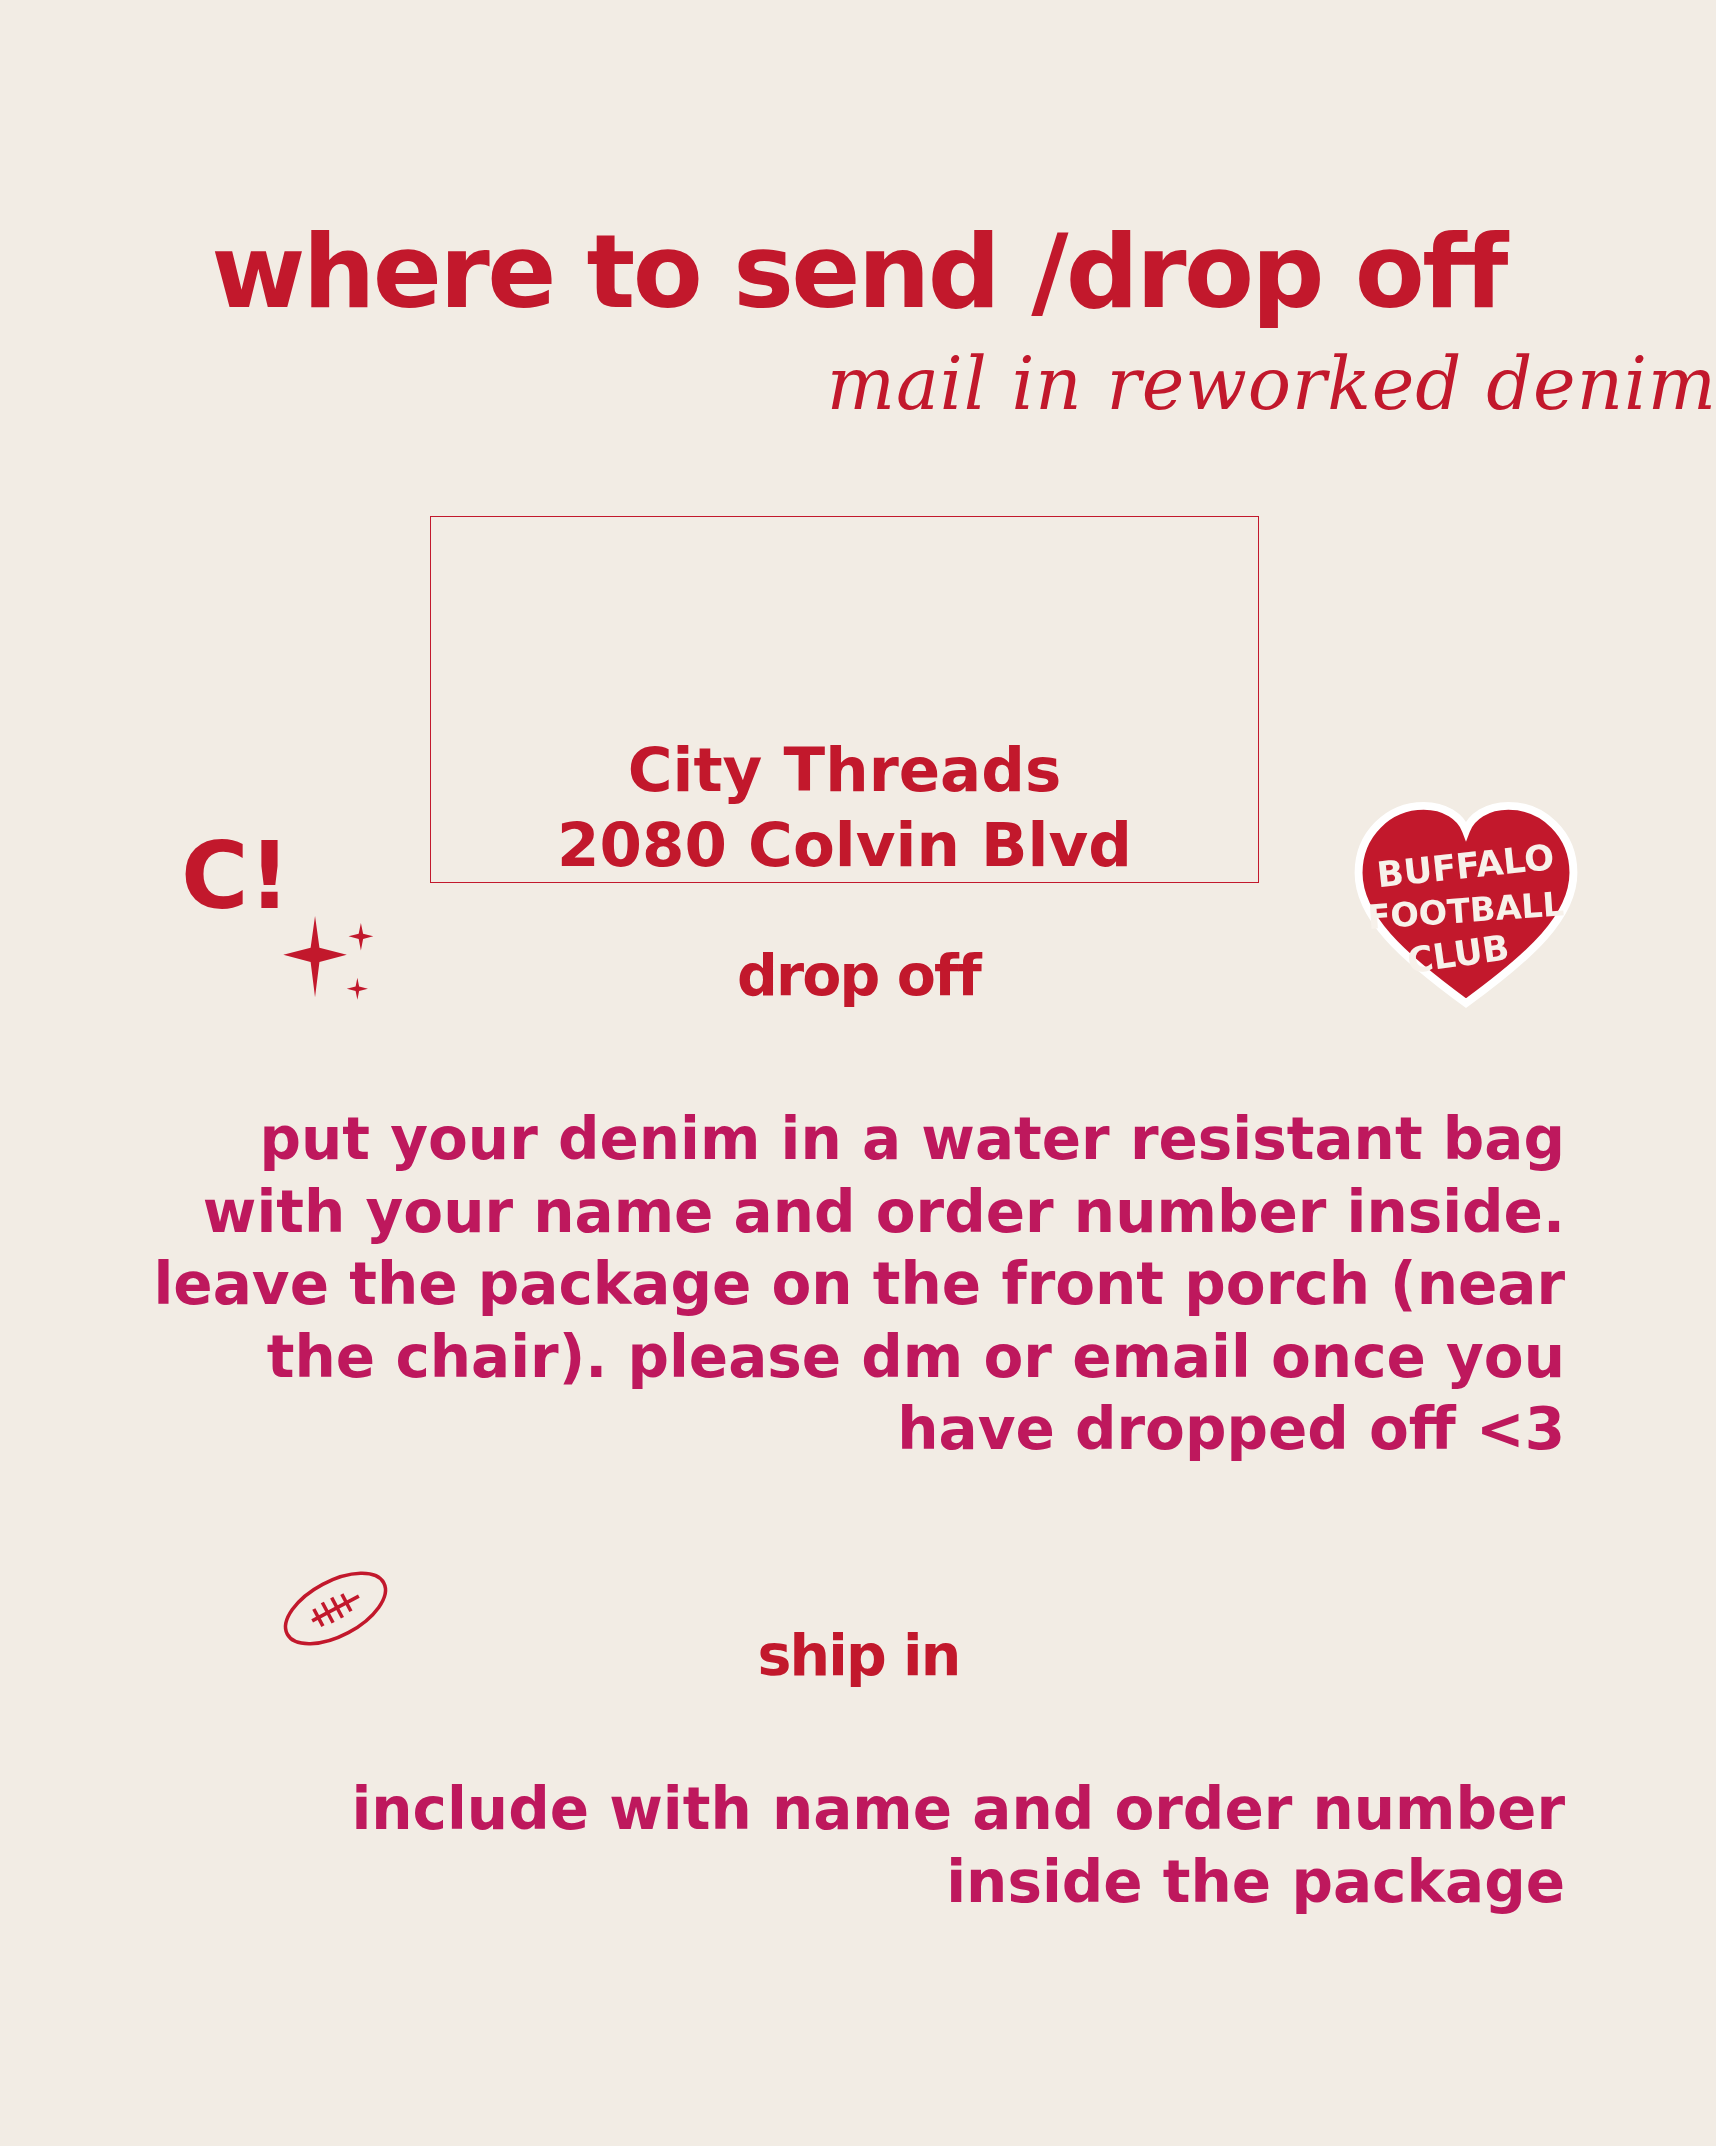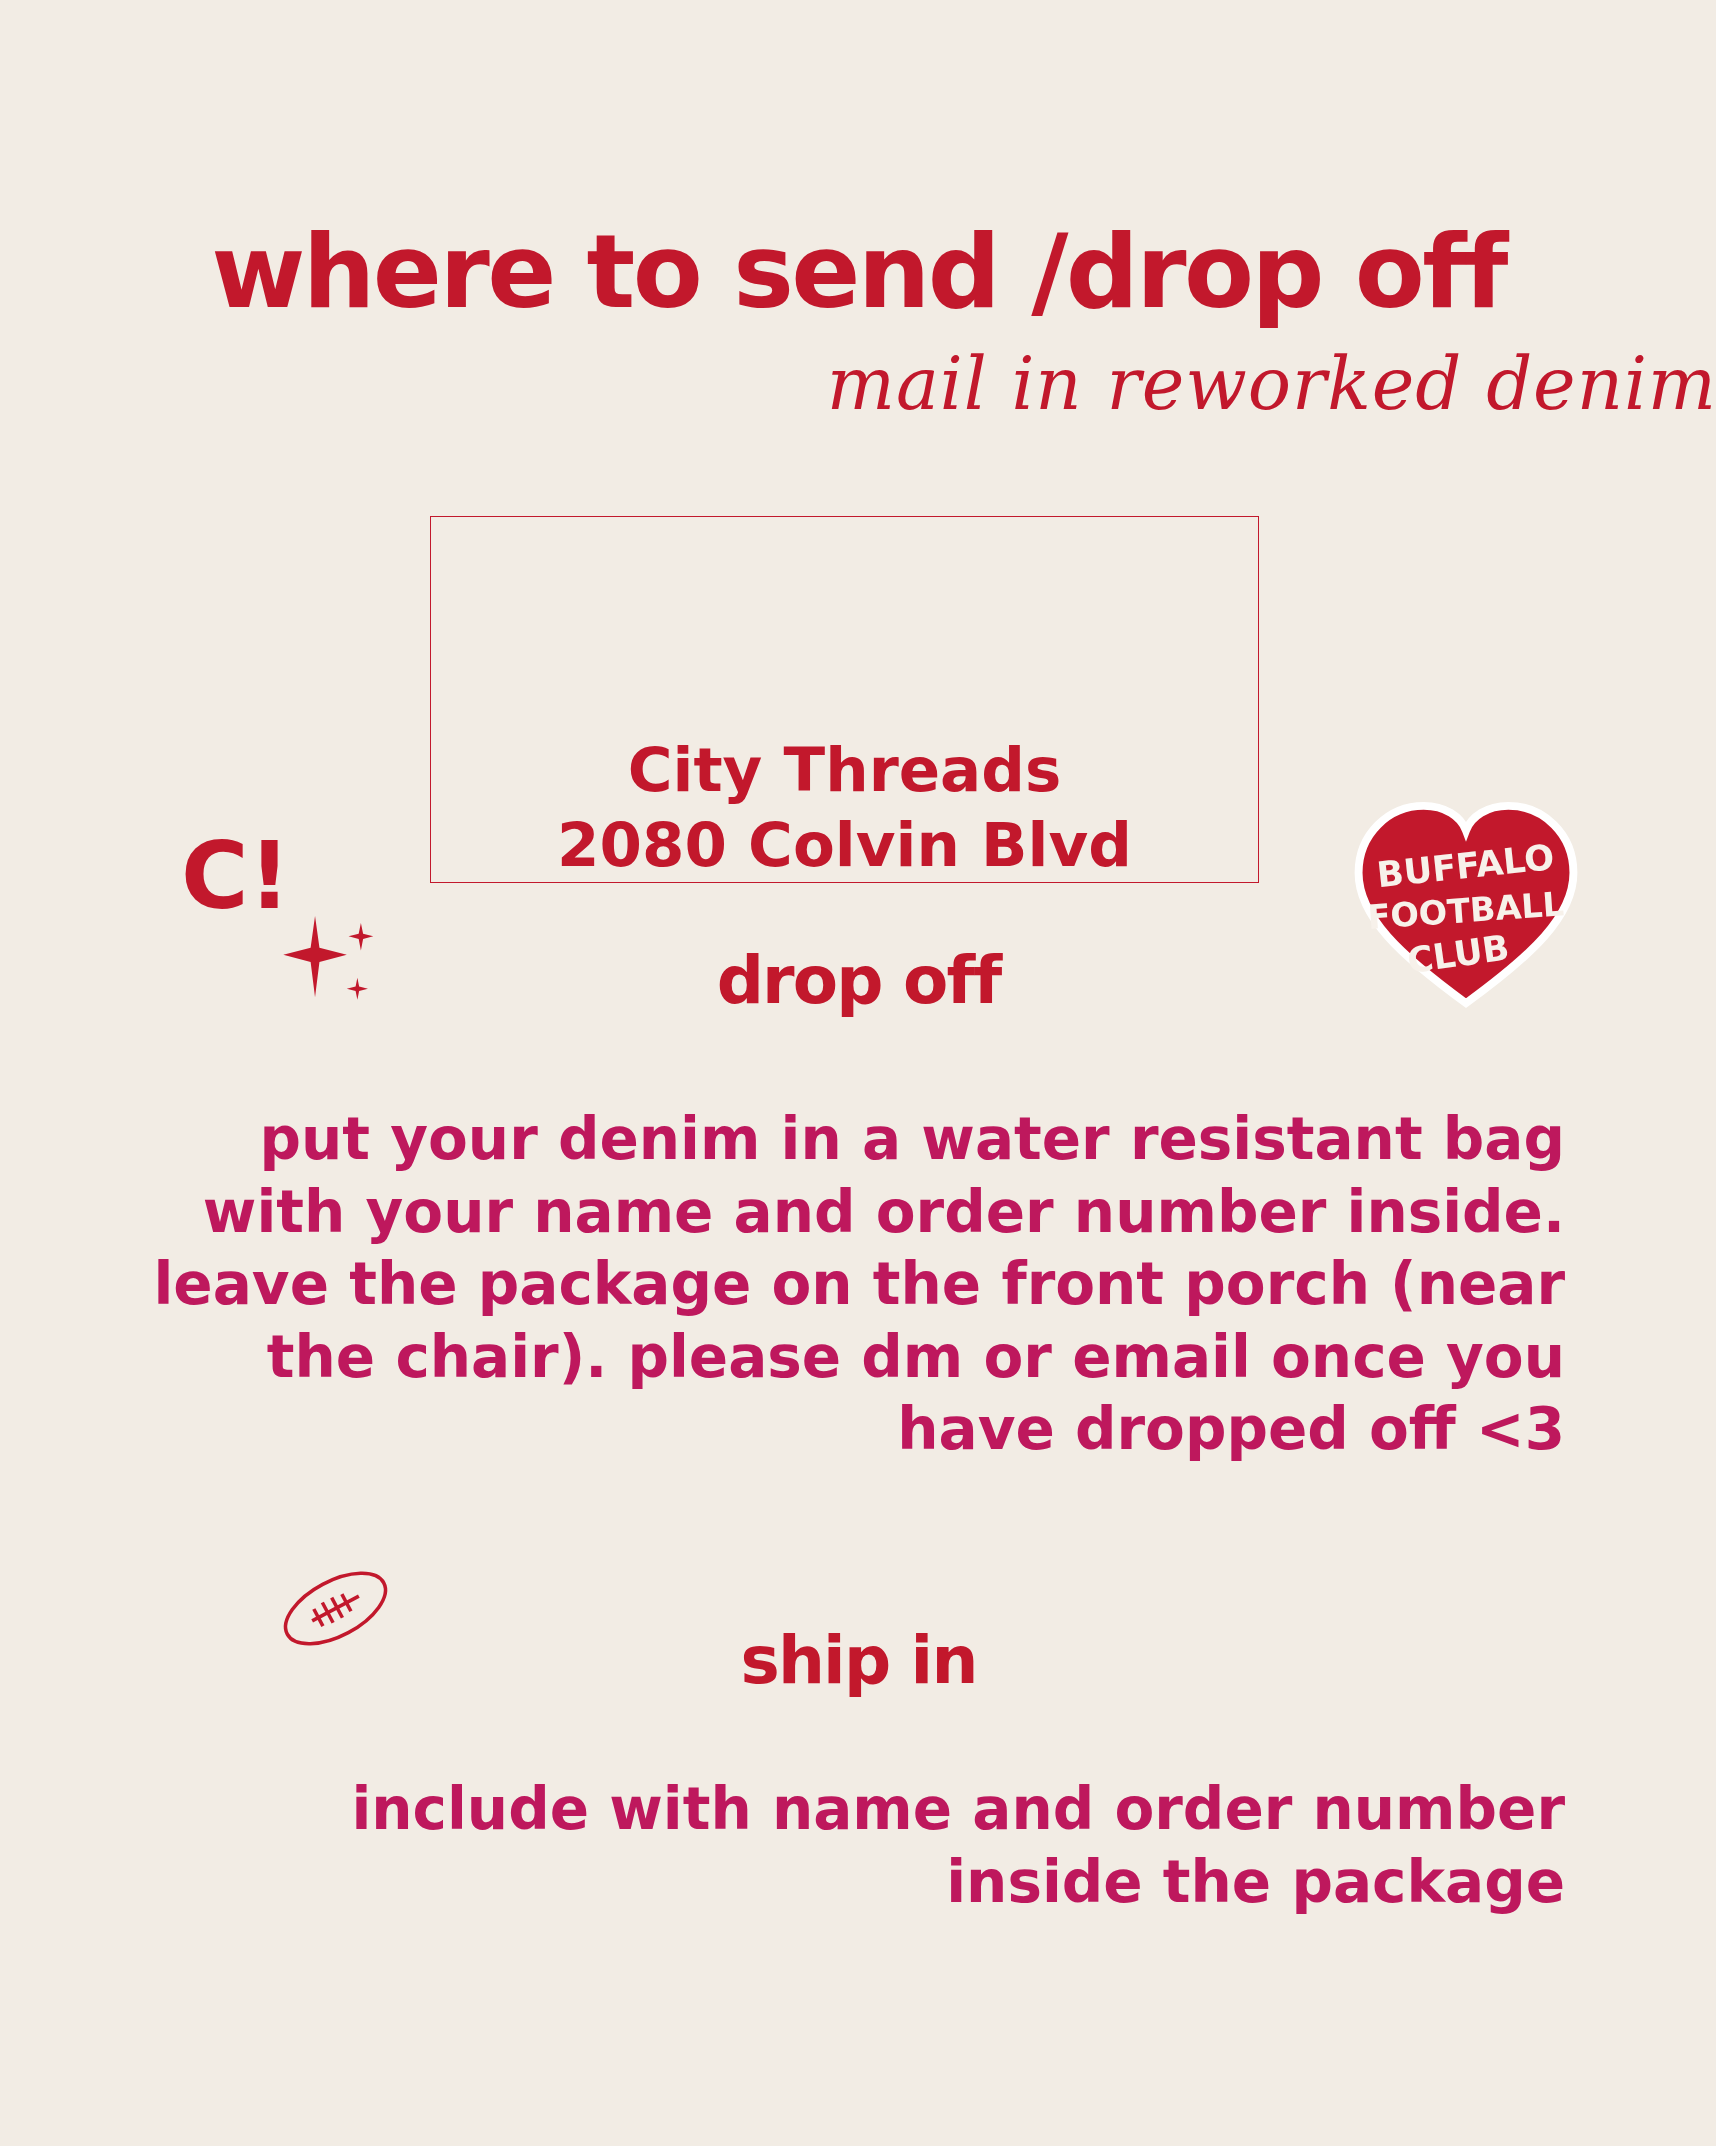--- a/index.html
+++ b/index.html
@@ -71,21 +71,21 @@
     font-family: "DejaVu Sans", sans-serif;
     text-align: center;
     white-space: nowrap;
   }
 
   .section-title {
     position: absolute;
     width: 1717px;
     left: 0;
     text-align: center;
-    font-size: 66px;
+    font-size: 57px;
     font-weight: 800;
     color: #c2182c;
     letter-spacing: -1.8px;
     font-family: "DejaVu Sans", sans-serif;
   }
   #dropoff-title { top: 942px; }
   #shipin-title { top: 1622px; }
 
   .body-text {
     position: absolute;

